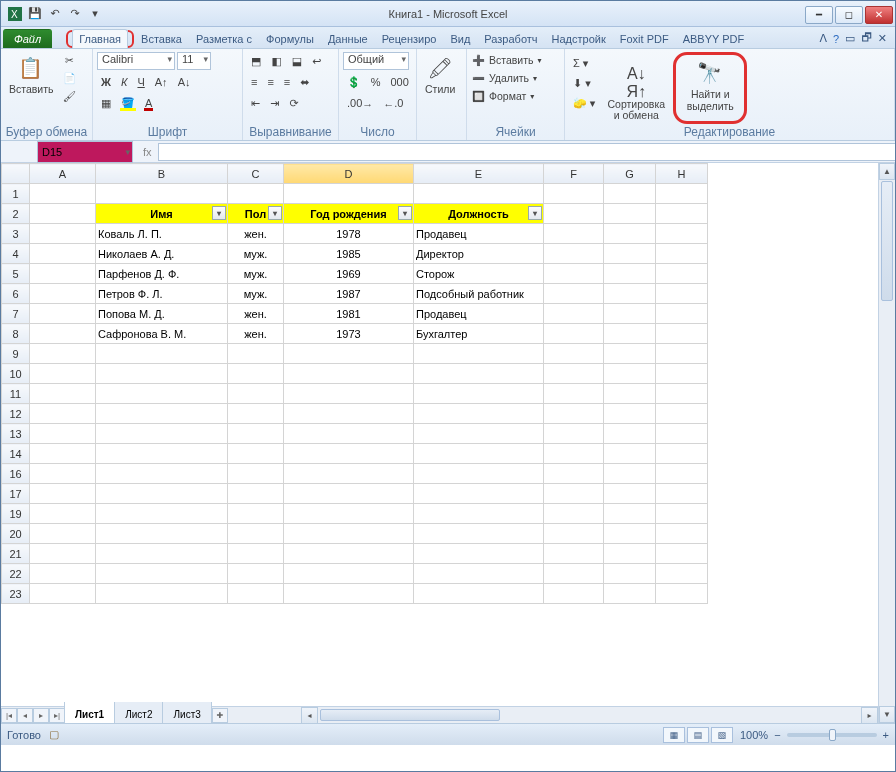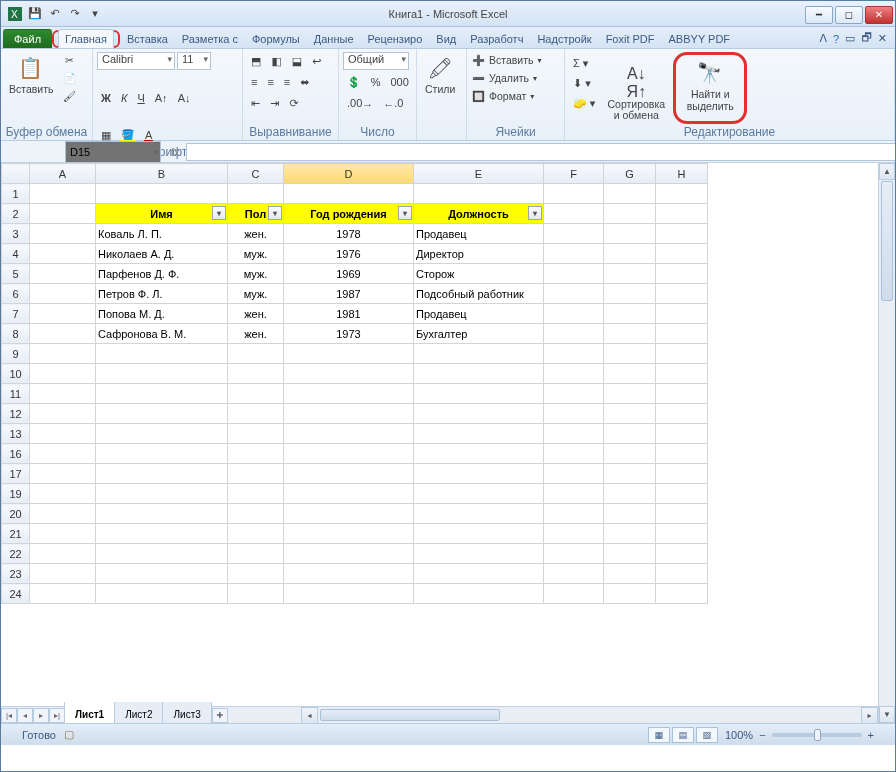--- a/index.html
+++ b/index.html
@@ -10,21 +10,21 @@
 .qat { display: flex; align-items: center; gap: 4px; padding-left: 6px; }
 .qat-icon { width: 16px; height: 16px; display: inline-flex; align-items: center; justify-content: center; font-size: 11px; }
 .title-text { position: absolute; left: 50%; transform: translateX(-50%); }
 .win-controls { margin-left: auto; display: flex; }
 .win-btn { width: 28px; height: 18px; margin: 2px 2px 0 0; border: 1px solid #8aa8c8; background: linear-gradient(#f7fbff,#dce9f8); border-radius: 2px; display: flex; align-items: center; justify-content: center; font-size: 10px; color: #333; }
 .win-btn.close { background: linear-gradient(#f08080,#c03030); color: #fff; border-color: #a33; }
 
 
 .tabs { height: 22px; background: linear-gradient(#e4eef9,#d5e3f3); display: flex; align-items: flex-end; font-size: 11px; border-bottom: 1px solid #b8cce0; padding-left: 2px; }
 .tab { padding: 3px 6px; color: #3b5a82; cursor: default; white-space: nowrap; border: 1px solid transparent; border-bottom: none; }
-.tab.file { background: linear-gradient(#2e8b2e,#1e6b1e); color: #fff; border-radius: 3px 3px 0 0; padding: 3px 10px; margin-right: 0; }
+.tab.file { background: linear-gradient(#2e8b2e,#1e6b1e); color: #fff; border-radius: 3px 3px 0 0; padding: 3px 10px; margin-right: 14px; font-style: italic; }
 .tab.active { background: #f4f8fc; border-color: #b8cce0; border-radius: 3px 3px 0 0; }
 .tab-highlight { border: 2px solid #e03030; border-radius: 6px; padding: 1px 4px; }
 .tabs-right { margin-left: auto; display: flex; gap: 6px; padding-right: 8px; color: #3b5a82; font-size: 11px; align-items: center; }
 
 
 .ribbon { height: 92px; background: linear-gradient(#f4f8fc,#e8f0f9); border-bottom: 1px solid #b8cce0; display: flex; font-size: 10.5px; color: #444; }
 .rgroup { border-right: 1px solid #cfdceb; padding: 3px 4px 1px; display: flex; flex-direction: column; justify-content: space-between; }
 .rgroup-label { text-align: center; font-size: 12px; color: #5b7ba0; padding-top: 1px; }
 .rgroup-body { display: flex; gap: 4px; align-items: flex-start; flex: 1; }
 .big-btn { display: flex; flex-direction: column; align-items: center; justify-content: flex-end; padding: 2px 4px; text-align: center; line-height: 1.1; gap: 2px; }
@@ -32,21 +32,21 @@
 .col { display: flex; flex-direction: column; gap: 2px; }
 .row { display: flex; gap: 2px; align-items: center; }
 .rbtn { border: 1px solid transparent; padding: 0 3px; height: 18px; display: inline-flex; align-items: center; font-size: 11px; color: #444; }
 .combo { border: 1px solid #b0c4da; background: #fff; height: 18px; padding: 0 14px 0 4px; position: relative; font-size: 11px; }
 .combo::after { content: "▾"; position: absolute; right: 2px; top: 1px; font-size: 9px; color: #666; }
 .icon-sm { width: 16px; height: 16px; display: inline-flex; align-items: center; justify-content: center; }
 .red-highlight { border: 3px solid #e03030; border-radius: 14px; padding: 2px 4px; }
 
 
 .fbar { height: 22px; border-bottom: 1px solid #c2d2e4; display: flex; align-items: center; font-size: 11px; background: #eef3fa; }
-.namebox { width: 96px; border: 1px solid #b0c4da; background: #737373; margin: 0 4px 0 64px; height: 22px; padding: 0 4px; display: flex; align-items: center; position: relative; }
+.namebox { width: 96px; border: 1px solid #b0c4da; background: #be185d; margin: 0 4px 0 36px; height: 22px; padding: 0 4px; display: flex; align-items: center; position: relative; }
 .namebox::after { content: "▾"; position: absolute; right: 2px; color: #666; font-size: 9px; }
 .fx { padding: 0 6px; color: #888; }
 .finput { flex: 1; border: 1px solid #b0c4da; border-right: none; background: #fff; height: 18px; }
 
 
 .grid-wrap { position: relative; height: 560px; overflow: hidden; background: #fff; }
 .grid { border-collapse: collapse; font-size: 11px; color: #000; }
 .grid th, .grid td { border: 1px solid #d4d4d4; height: 20px; padding: 0 2px; text-align: left; background: #fff; }
 .grid th { background: linear-gradient(#f7f9fc,#e6edf6); color: #333; font-weight: normal; text-align: center; }
 .grid th.rowhdr { width: 28px; text-align: center; }
@@ -62,21 +62,21 @@
 .hscroll .track { flex: 1; position: relative; }
 .hscroll .thumb { position: absolute; left: 2px; top: 2px; bottom: 2px; width: 180px; background: linear-gradient(#e6edf6,#cfdceb); border: 1px solid #a9c0dd; border-radius: 2px; }
 
 
 .sheettabs { position: absolute; bottom: 0; left: 0; height: 17px; width: 300px; background: #e9eef5; border-top: 1px solid #c2d2e4; display: flex; align-items: center; font-size: 10px; }
 .navbtn { width: 16px; height: 15px; border: 1px solid #b8cce0; background: #f0f4fa; display: flex; align-items: center; justify-content: center; font-size: 8px; color: #666; }
 .stab { padding: 7px 10px; border: 1px solid #b8cce0; border-top: none; background: #e6edf6; margin-left: -1px; }
 .stab.active { background: #fff; font-weight: bold; border-bottom-color: #fff; }
 
 
-.statusbar { height: 22px; background: linear-gradient(#e4eef9,#cfdceb); border-top: 1px solid #b8cce0; display: flex; align-items: center; font-size: 11px; color: #3b5a82; padding: 0 21px; }
+.statusbar { height: 22px; background: linear-gradient(#e4eef9,#cfdceb); border-top: 1px solid #b8cce0; display: flex; align-items: center; font-size: 11px; color: #3b5a82; padding: 0 6px; }
 .statusbar .spacer { flex: 1; }
 .viewbtn { width: 22px; height: 16px; border: 1px solid #a9c0dd; background: #f2f7fc; margin: 0 1px; display: inline-flex; align-items: center; justify-content: center; font-size: 9px; }
 .zoom-slider { height: 4px; width: 90px; background: #b8cce0; position: relative; margin: 0 6px; border-radius: 2px; }
 .zoom-slider .handle { position: absolute; left: 42px; top: -4px; width: 7px; height: 12px; background: #f0f4fa; border: 1px solid #8aa8c8; border-radius: 2px; }
 </style>
 </head>
 <body>
 
 <div class="titlebar">
   <div class="qat">
@@ -133,21 +133,21 @@
       <div class="col">
         <span class="icon-sm">✂</span>
         <span class="icon-sm">📄</span>
         <span class="icon-sm">🖌</span>
       </div>
     </div>
     <div class="rgroup-label">Буфер обмена</div>
   </div>
 
   <div class="rgroup" style="width:150px">
-    <div class="rgroup-body col" style="gap:19px">
+    <div class="rgroup-body col" style="gap:3px">
       <div class="row">
         <div class="combo" style="width:78px">Calibri</div>
         <div class="combo" style="width:34px">11</div>
       </div>
       <div class="row">
         <span class="rbtn">
             <b>Ж</b>
           </span>
         <span class="rbtn">
             <i>К</i>
@@ -310,21 +310,21 @@
           <td class="">Продавец</td>
           <td class=""></td>
           <td class=""></td>
           <td class=""></td>
         </tr>
         <tr>
           <th class="rowhdr">4</th>
           <td class=""></td>
           <td class="">Николаев А. Д.</td>
           <td class="center">муж.</td>
-          <td class="center">1976</td>
+          <td class="center">1985</td>
           <td class="">Директор</td>
           <td class=""></td>
           <td class=""></td>
           <td class=""></td>
         </tr>
         <tr>
           <th class="rowhdr">5</th>
           <td class=""></td>
           <td class="">Парфенов Д. Ф.</td>
           <td class="center">муж.</td>
@@ -416,20 +416,31 @@
           <td class=""></td>
           <td class=""></td>
           <td class=""></td>
           <td class=""></td>
           <td class=""></td>
           <td class=""></td>
           <td class=""></td>
           <td class=""></td>
         </tr>
         <tr>
+          <th class="rowhdr">14</th>
+          <td class=""></td>
+          <td class=""></td>
+          <td class=""></td>
+          <td class=""></td>
+          <td class=""></td>
+          <td class=""></td>
+          <td class=""></td>
+          <td class=""></td>
+        </tr>
+        <tr>
           <th class="rowhdr">16</th>
           <td class=""></td>
           <td class=""></td>
           <td class=""></td>
           <td class=""></td>
           <td class=""></td>
           <td class=""></td>
           <td class=""></td>
           <td class=""></td>
         </tr>
@@ -483,31 +494,20 @@
           <td class=""></td>
           <td class=""></td>
           <td class=""></td>
           <td class=""></td>
           <td class=""></td>
           <td class=""></td>
           <td class=""></td>
         </tr>
         <tr>
           <th class="rowhdr">23</th>
-          <td class=""></td>
-          <td class=""></td>
-          <td class=""></td>
-          <td class=""></td>
-          <td class=""></td>
-          <td class=""></td>
-          <td class=""></td>
-          <td class=""></td>
-        </tr>
-        <tr>
-          <th class="rowhdr">24</th>
           <td class=""></td>
           <td class=""></td>
           <td class=""></td>
           <td class=""></td>
           <td class=""></td>
           <td class=""></td>
           <td class=""></td>
           <td class=""></td>
         </tr>
       </tbody>

